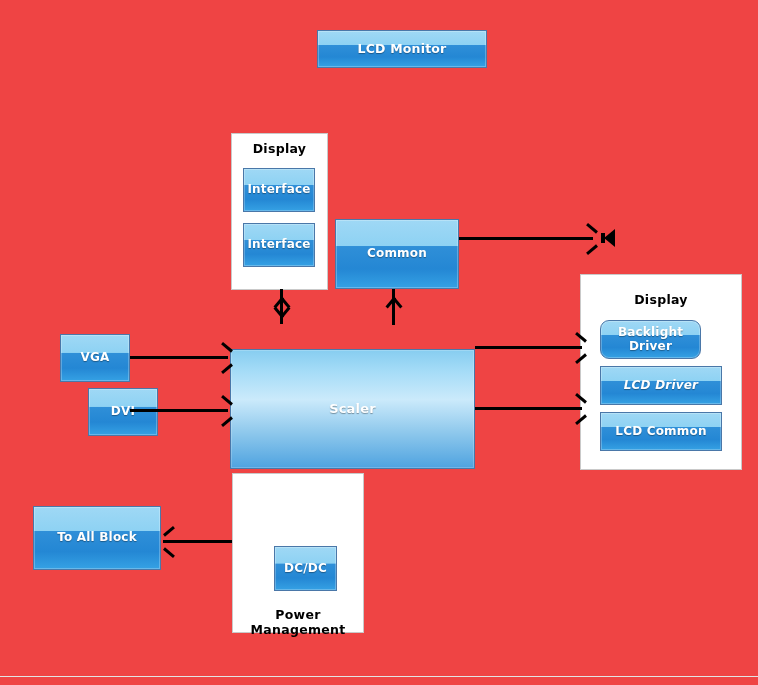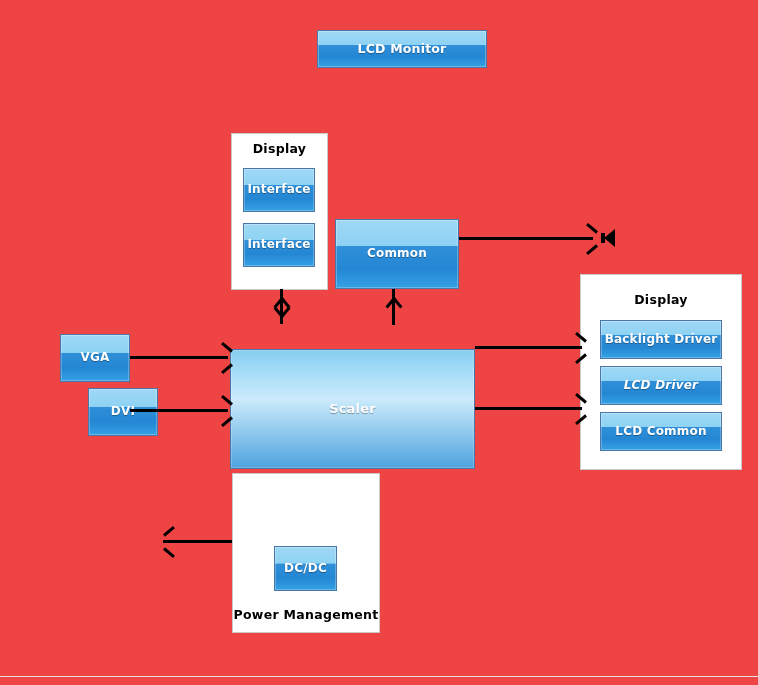--- a/index.html
+++ b/index.html
@@ -167,45 +167,48 @@
   <div class="head" style="left:219px; top:350px; transform:rotate(40deg); transform-origin:100% 50%;"></div>
   <div class="head" style="left:219px; top:363px; transform:rotate(-40deg); transform-origin:100% 50%;"></div>
 
   <div class="hline" style="left:130px; top:409px; width:98px;"></div>
   <div class="head" style="left:219px; top:403px; transform:rotate(40deg); transform-origin:100% 50%;"></div>
   <div class="head" style="left:219px; top:416px; transform:rotate(-40deg); transform-origin:100% 50%;"></div>
 
   <div class="group" style="left:580px; top:274px; width:162px; height:196px;">
     <div class="group-title" style="top:17px;">Display</div>
   </div>
-  <div class="blk" style="left:600px; top:320px; width:122px; height:39px;">
+  <div class="blk" style="left:600px; top:320px; width:101px; height:39px;border-radius:9px;">
     <span>Backlight Driver</span>
   </div>
   <div class="blk" style="left:600px; top:366px; width:122px; height:39px;font-style:italic;">
     <span>LCD Driver</span>
   </div>
   <div class="blk" style="left:600px; top:412px; width:122px; height:39px;">
     <span>LCD Common</span>
   </div>
 
   <div class="hline" style="left:475px; top:346px; width:107px;"></div>
   <div class="head" style="left:573px; top:340px; transform:rotate(40deg); transform-origin:100% 50%;"></div>
   <div class="head" style="left:573px; top:353px; transform:rotate(-40deg); transform-origin:100% 50%;"></div>
 
   <div class="hline" style="left:475px; top:407px; width:107px;"></div>
   <div class="head" style="left:573px; top:401px; transform:rotate(40deg); transform-origin:100% 50%;"></div>
   <div class="head" style="left:573px; top:414px; transform:rotate(-40deg); transform-origin:100% 50%;"></div>
 
-  <div class="group" style="left:232px; top:473px; width:148px; height:160px;">
+  <div class="group" style="left:232px; top:473px; width:132px; height:160px;">
     <div class="group-title" style="top:133px;">Power Management</div>
   </div>
   <div class="blk" style="left:274px; top:546px; width:63px; height:45px;">
     <span>DC/DC</span>
   </div>
 
+  <div class="blk" style="left:33px; top:506px; width:128px; height:64px;">
+    <span>To All Block</span>
+  </div>
 
   <div class="hline" style="left:163px; top:540px; width:69px;"></div>
   <div class="head" style="left:164px; top:534px; transform:rotate(-40deg); transform-origin:0% 50%;"></div>
   <div class="head" style="left:164px; top:547px; transform:rotate(40deg); transform-origin:0% 50%;"></div>
 
   <div class="bottom-rule" style="top:676px; width:758px;"></div>
 
 </div>
 
 </body></html>

